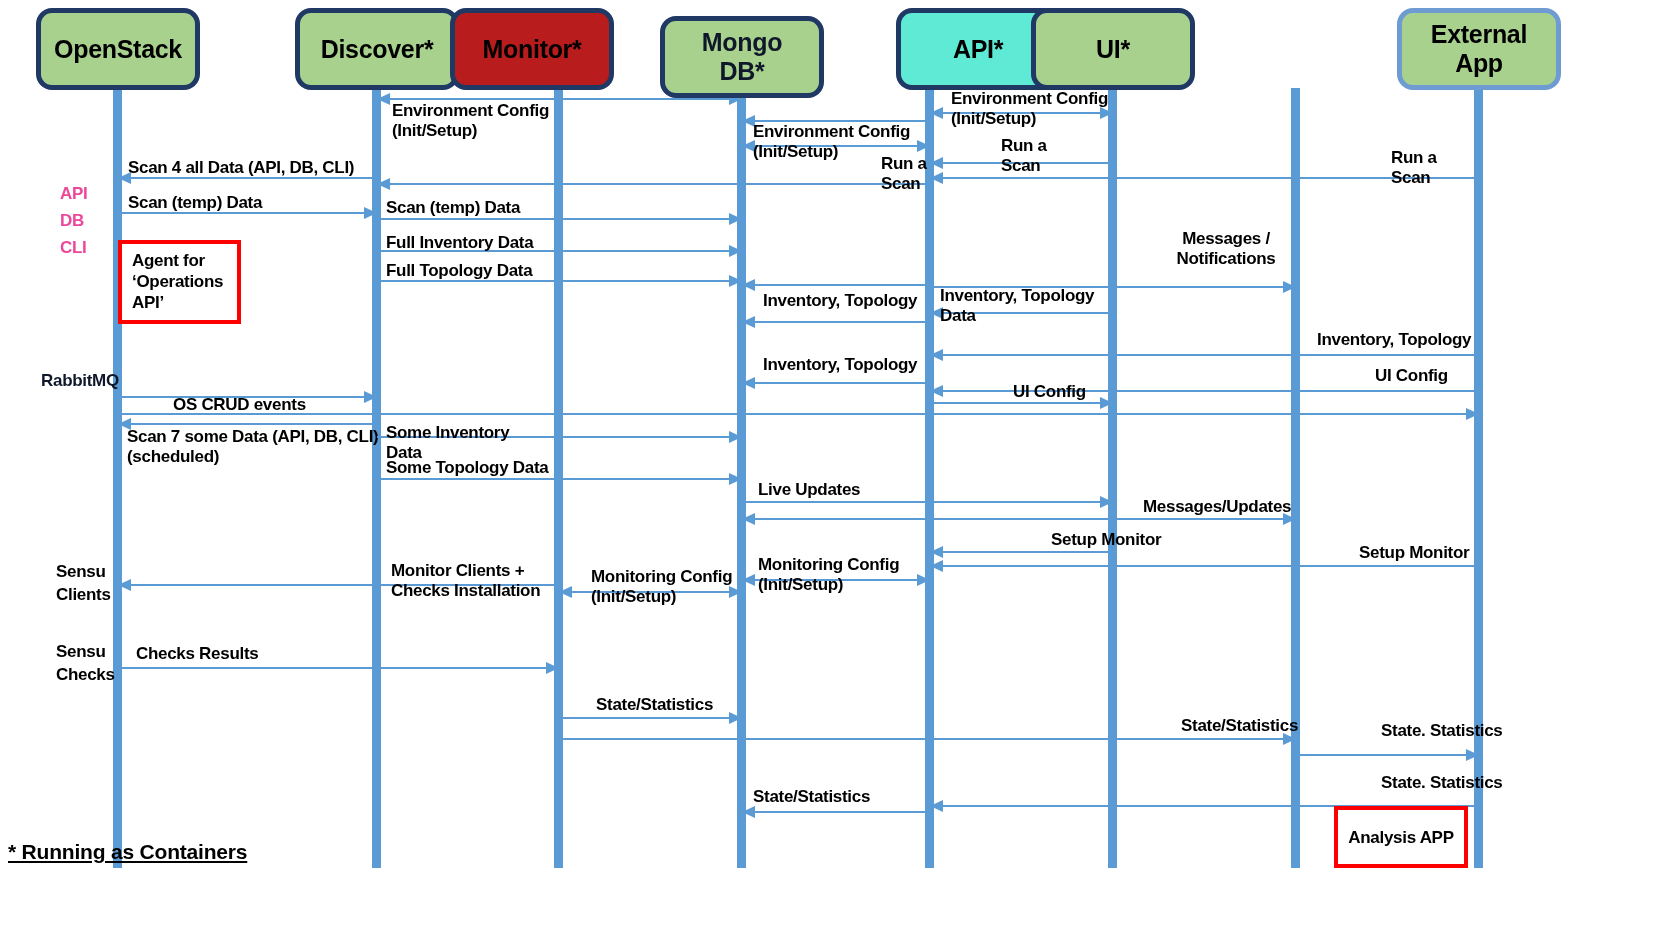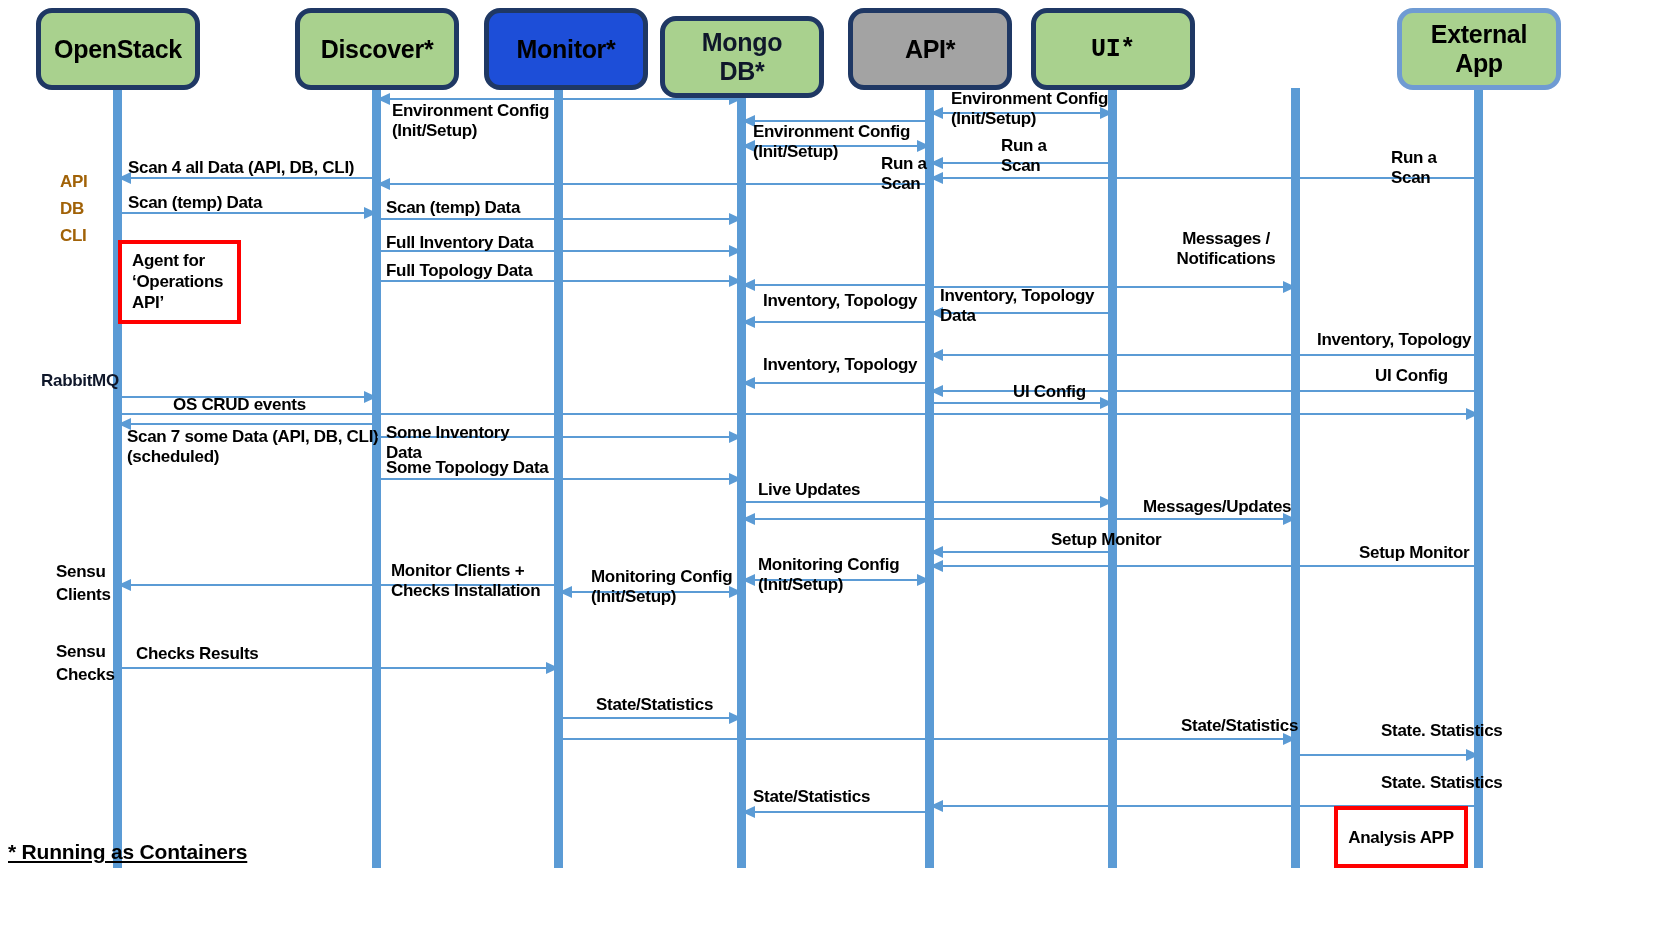--- a/index.html
+++ b/index.html
@@ -160,32 +160,32 @@
     <div class="arrow-head" style="top: 749px; border-top: 6px solid transparent; border-bottom: 6px solid transparent; left: 1466px; border-left: 13px solid rgb(91, 155, 213);"></div>
     <div class="msg-label" style="top: 721px; color: rgb(0, 0, 0); left: 1381px;">State. Statistics</div>
     <div class="msg-line" style="left: 930px; top: 805px; width: 549px; background: rgb(91, 155, 213);"></div>
     <div class="arrow-head" style="top: 800px; border-top: 6px solid transparent; border-bottom: 6px solid transparent; left: 930px; border-right: 13px solid rgb(91, 155, 213);"></div>
     <div class="msg-label" style="top: 773px; color: rgb(0, 0, 0); left: 1381px;">State. Statistics</div>
     <div class="msg-line" style="left: 742px; top: 811px; width: 188px; background: rgb(91, 155, 213);"></div>
     <div class="arrow-head" style="top: 806px; border-top: 6px solid transparent; border-bottom: 6px solid transparent; left: 742px; border-right: 13px solid rgb(91, 155, 213);"></div>
     <div class="msg-label" style="top: 787px; color: rgb(0, 0, 0); left: 753px;">State/Statistics</div>
     <div class="actor-box" style="left: 36px; top: 8px; background: rgb(169, 209, 142); color: rgb(0, 0, 0); border: 5px solid rgb(31, 56, 100);">OpenStack</div>
     <div class="actor-box" style="left: 295px; top: 8px; background: rgb(169, 209, 142); color: rgb(0, 0, 0); border: 5px solid rgb(31, 56, 100);">Discover*</div>
-    <div class="actor-box" style="left: 484px; top: 8px; background: #1d4ed8; color: rgb(0, 0, 0); border: 5px solid rgb(31, 56, 100);">Monitor*</div>
+    <div class="actor-box" style="left: 450px; top: 8px; background: #b91c1c; color: rgb(0, 0, 0); border: 5px solid rgb(31, 56, 100);">Monitor*</div>
     <div class="actor-box" style="left: 660px; top: 8px; background: rgb(169, 209, 142); color: #0f172a; border: 5px solid rgb(31, 56, 100); margin-top: 8px;">Mongo
 DB*</div>
-    <div class="actor-box" style="left: 848px; top: 8px; background: #a3a3a3; color: rgb(0, 0, 0); border: 5px solid rgb(31, 56, 100);">API*</div>
-    <div class="actor-box" style="left: 1031px; top: 8px; background: rgb(169, 209, 142); color: rgb(0, 0, 0); border: 5px solid rgb(31, 56, 100); font-family: Liberation Mono, monospace;">UI*</div>
+    <div class="actor-box" style="left: 896px; top: 8px; background: #5eead4; color: rgb(0, 0, 0); border: 5px solid rgb(31, 56, 100);">API*</div>
+    <div class="actor-box" style="left: 1031px; top: 8px; background: rgb(169, 209, 142); color: rgb(0, 0, 0); border: 5px solid rgb(31, 56, 100);">UI*</div>
     <div class="actor-box" style="left: 1397px; top: 8px; background: rgb(169, 209, 142); color: rgb(0, 0, 0); border: 5px solid rgb(111, 155, 211);">External
 App</div>
     <div class="note-box" style="left: 118px; top: 240px; width: 123px; height: 84px; border: 4px solid rgb(255, 0, 0); color: rgb(0, 0, 0); padding: 6px 4px 0px 10px;">Agent for
 ‘Operations
 API’</div>
     <div class="note-box" style="left: 1334px; top: 806px; width: 134px; height: 62px; border: 4px solid rgb(255, 0, 0); color: rgb(0, 0, 0); padding: 0px; display: flex; align-items: center; justify-content: center; text-align: center;">Analysis APP</div>
-    <div class="side-label" style="left: 60px; top: 168px; line-height: 27px; color: #a16207;">API
+    <div class="side-label" style="left: 60px; top: 180px; line-height: 27px; color: #ec4899;">API
 DB
 CLI</div>
     <div class="side-label" style="left: 41px; top: 371px; line-height: 20px; color: #0f172a;">RabbitMQ</div>
     <div class="side-label" style="left: 56px; top: 560px; line-height: 23px; color: rgb(0, 0, 0);">Sensu
 Clients</div>
     <div class="side-label" style="left: 56px; top: 640px; line-height: 23px; color: rgb(0, 0, 0);">Sensu
 Checks</div>
   </div>
 <div class="footer">* Running as Containers</div>
 

